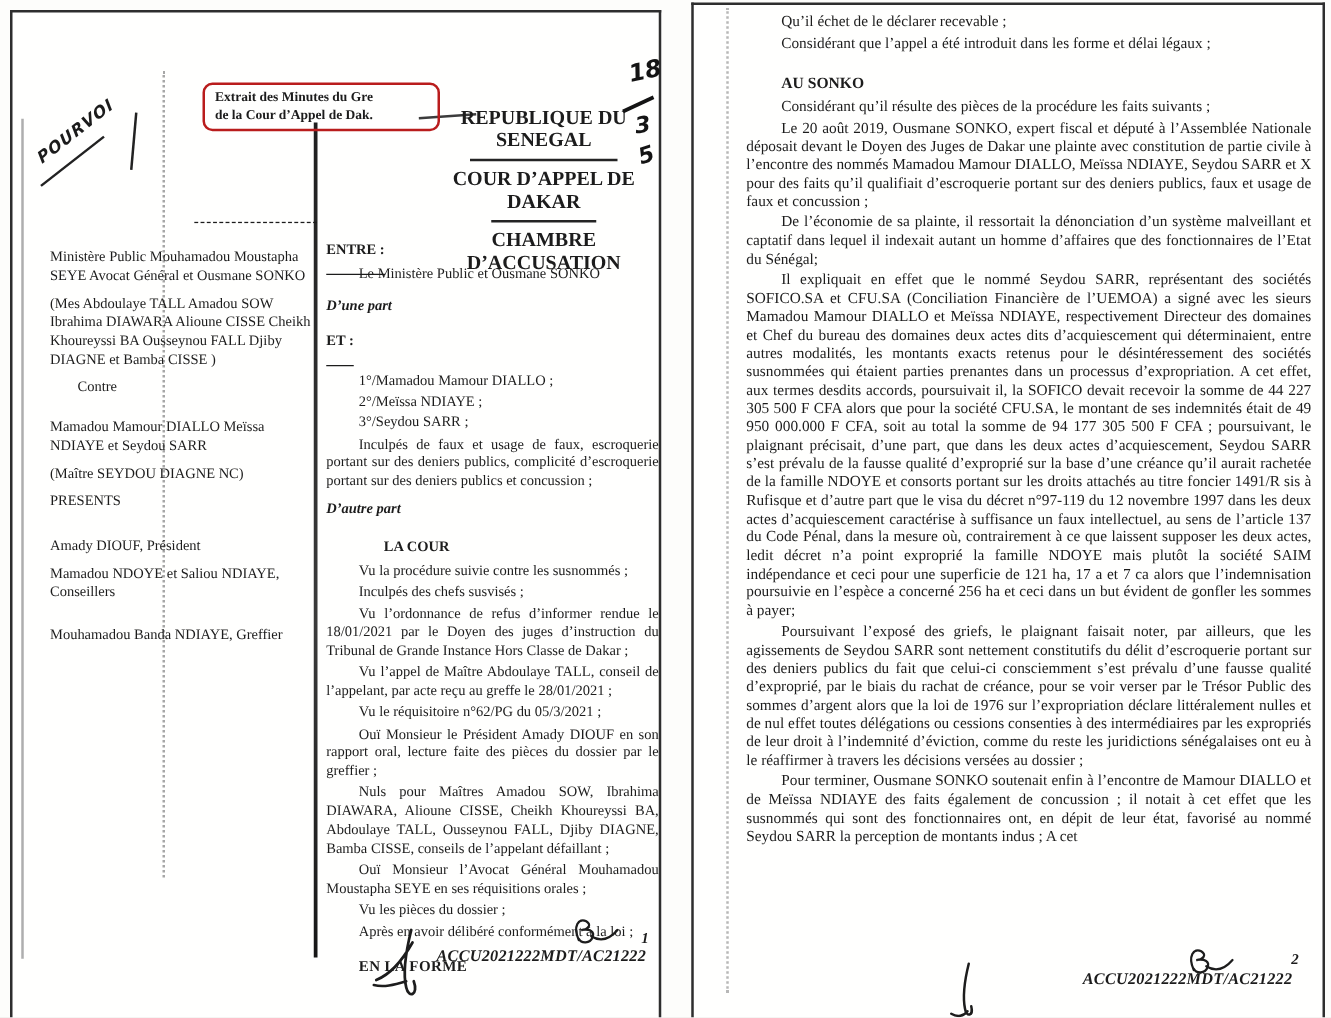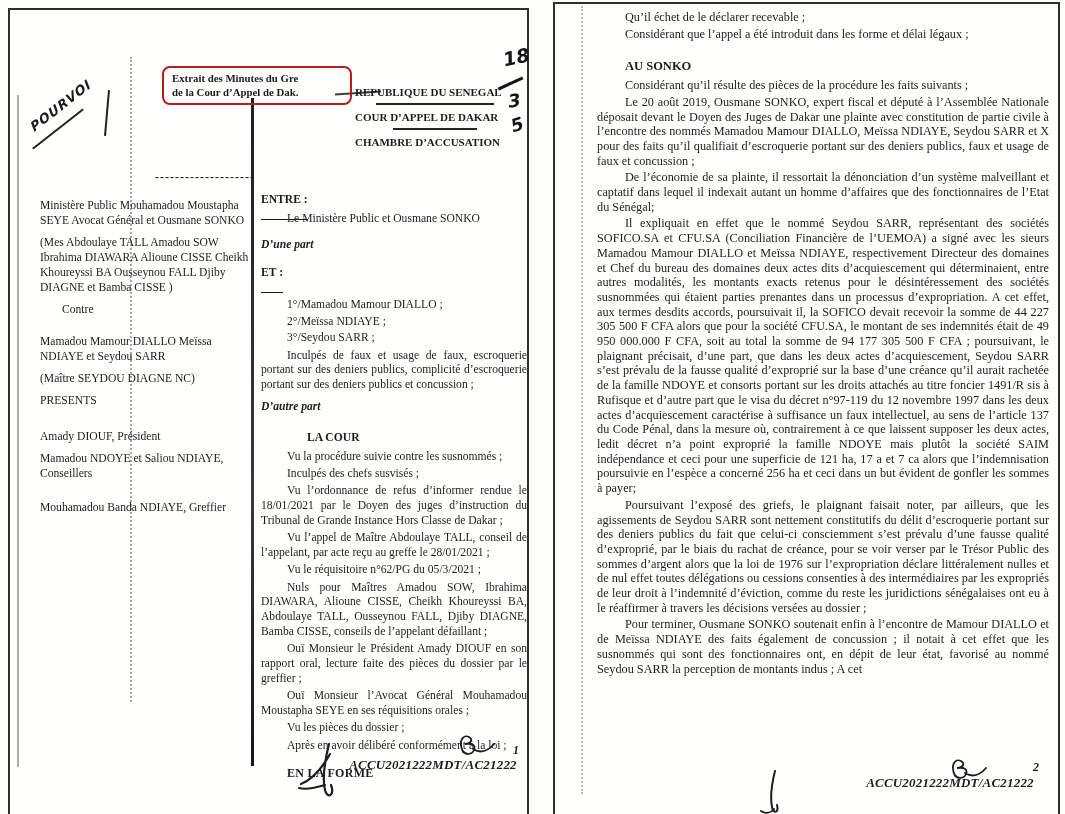--- a/index.html
+++ b/index.html
@@ -21,21 +21,21 @@
 
   
   .hand{font-family:"DejaVu Sans", sans-serif;font-style:italic;font-weight:bold;color:#1b1b1b;}
   .pourvoi{position:absolute;left:14px;top:88px;transform:rotate(-38deg) skewX(-6deg);font-size:13px;letter-spacing:1px;}
   .pourvoi-underline{position:absolute;left:16px;top:118px;width:64px;height:2px;background:#222;transform:rotate(-38deg);}
   .pourvoi-stroke{position:absolute;left:96px;top:80px;width:2px;height:46px;background:#222;transform:rotate(5deg);}
   .caseref{position:absolute;left:145px;top:94px;font-size:12.5px;font-weight:bold;line-height:20px;}
   .caseref-dashes{position:absolute;left:145px;top:160px;font-size:12px;font-weight:bold;letter-spacing:1px;}
   .stamp{position:absolute;left:152px;top:56px;width:172px;padding:3px 6px 4px 8px;
          border:2px solid #b91c1c;border-radius:8px;font-size:10.8px;font-weight:bold;line-height:14px;}
-  .court-header{position:absolute;left:345px;top:76px;width:160px;text-align:left;font-weight:bold;font-size:11px;}
+  .court-header{position:absolute;left:345px;top:76px;width:160px;text-align:center;font-weight:bold;font-size:16px;}
   .hdr-rule{height:2px;background:#242424;margin:5px auto 6px auto;}
   .pagemark{position:absolute;left:487px;top:36px;width:40px;}
   .pagemark span{position:absolute;font-family:"DejaVu Sans", sans-serif;font-weight:bold;font-style:italic;color:#141414;}
   .pm-18{left:6px;top:0;font-size:19px;transform:rotate(-12deg);}
   .pm-slash{position:absolute;left:0;top:36px;width:27px;height:2.5px;background:#141414;transform:rotate(-25deg);}
   .pm-3{left:11px;top:44px;font-size:18px;transform:rotate(-8deg);}
   .pm-5{left:14px;top:68px;font-size:18px;transform:rotate(-18deg);}
 
   
   .colL{position:absolute;left:30px;top:188px;width:214px;font-size:11.6px;line-height:15px;}
@@ -123,22 +123,22 @@
       <div class="indent1" style="line-height:16.5px;">2°/Meïssa NDIAYE ;</div>
       <div class="indent1" style="line-height:16.5px;">3°/Seydou SARR ;</div>
       <div class="charges">Inculpés de faux et usage de faux, escroquerie portant sur des deniers publics, complicité d’escroquerie portant sur des deniers publics et concussion ;</div>
       <div class="part" style="margin-top:7px;">D’autre part</div>
       <div class="lacour">LA COUR</div>
       <div class="item">Vu la procédure suivie contre les susnommés ;</div>
       <div class="item">Inculpés des chefs susvisés ;</div>
       <div class="item">Vu l’ordonnance de refus d’informer rendue le 18/01/2021 par le Doyen des juges d’instruction du Tribunal de Grande Instance Hors Classe de Dakar ;</div>
       <div class="item">Vu l’appel de Maître Abdoulaye TALL, conseil de l’appelant, par acte reçu au greffe le 28/01/2021 ;</div>
       <div class="item">Vu le réquisitoire n°62/PG du 05/3/2021 ;</div>
+      <div class="item">Ouï Monsieur le Président Amady DIOUF en son rapport oral, lecture faite des pièces du dossier par le greffier ;</div>
       <div class="item">Nuls pour Maîtres Amadou SOW, Ibrahima DIAWARA, Alioune CISSE, Cheikh Khoureyssi BA, Abdoulaye TALL, Ousseynou FALL, Djiby DIAGNE, Bamba CISSE, conseils de l’appelant défaillant ;</div>
-      <div class="item">Ouï Monsieur le Président Amady DIOUF en son rapport oral, lecture faite des pièces du dossier par le greffier ;</div>
       <div class="item">Ouï Monsieur l’Avocat Général Mouhamadou Moustapha SEYE en ses réquisitions orales ;</div>
       <div class="item">Vu les pièces du dossier ;</div>
       <div class="item">Après en avoir délibéré conformément à la loi ;</div>
       <div class="enlaforme">EN LA FORME</div>
     </div>
 
     <svg class="sig" style="left:285px;top:730px;" width="64" height="66" viewBox="0 0 64 66">
       <path d="M6,44 C16,40 26,30 35,14 M34,4 C30,20 27,38 30,50 C32,59 40,56 36,45" fill="none" stroke="#1d1d1d" stroke-width="2.2" stroke-linecap="round"></path>
       <path d="M4,48 C12,50 20,48 30,45" fill="none" stroke="#1d1d1d" stroke-width="2" stroke-linecap="round"></path>
     </svg>

